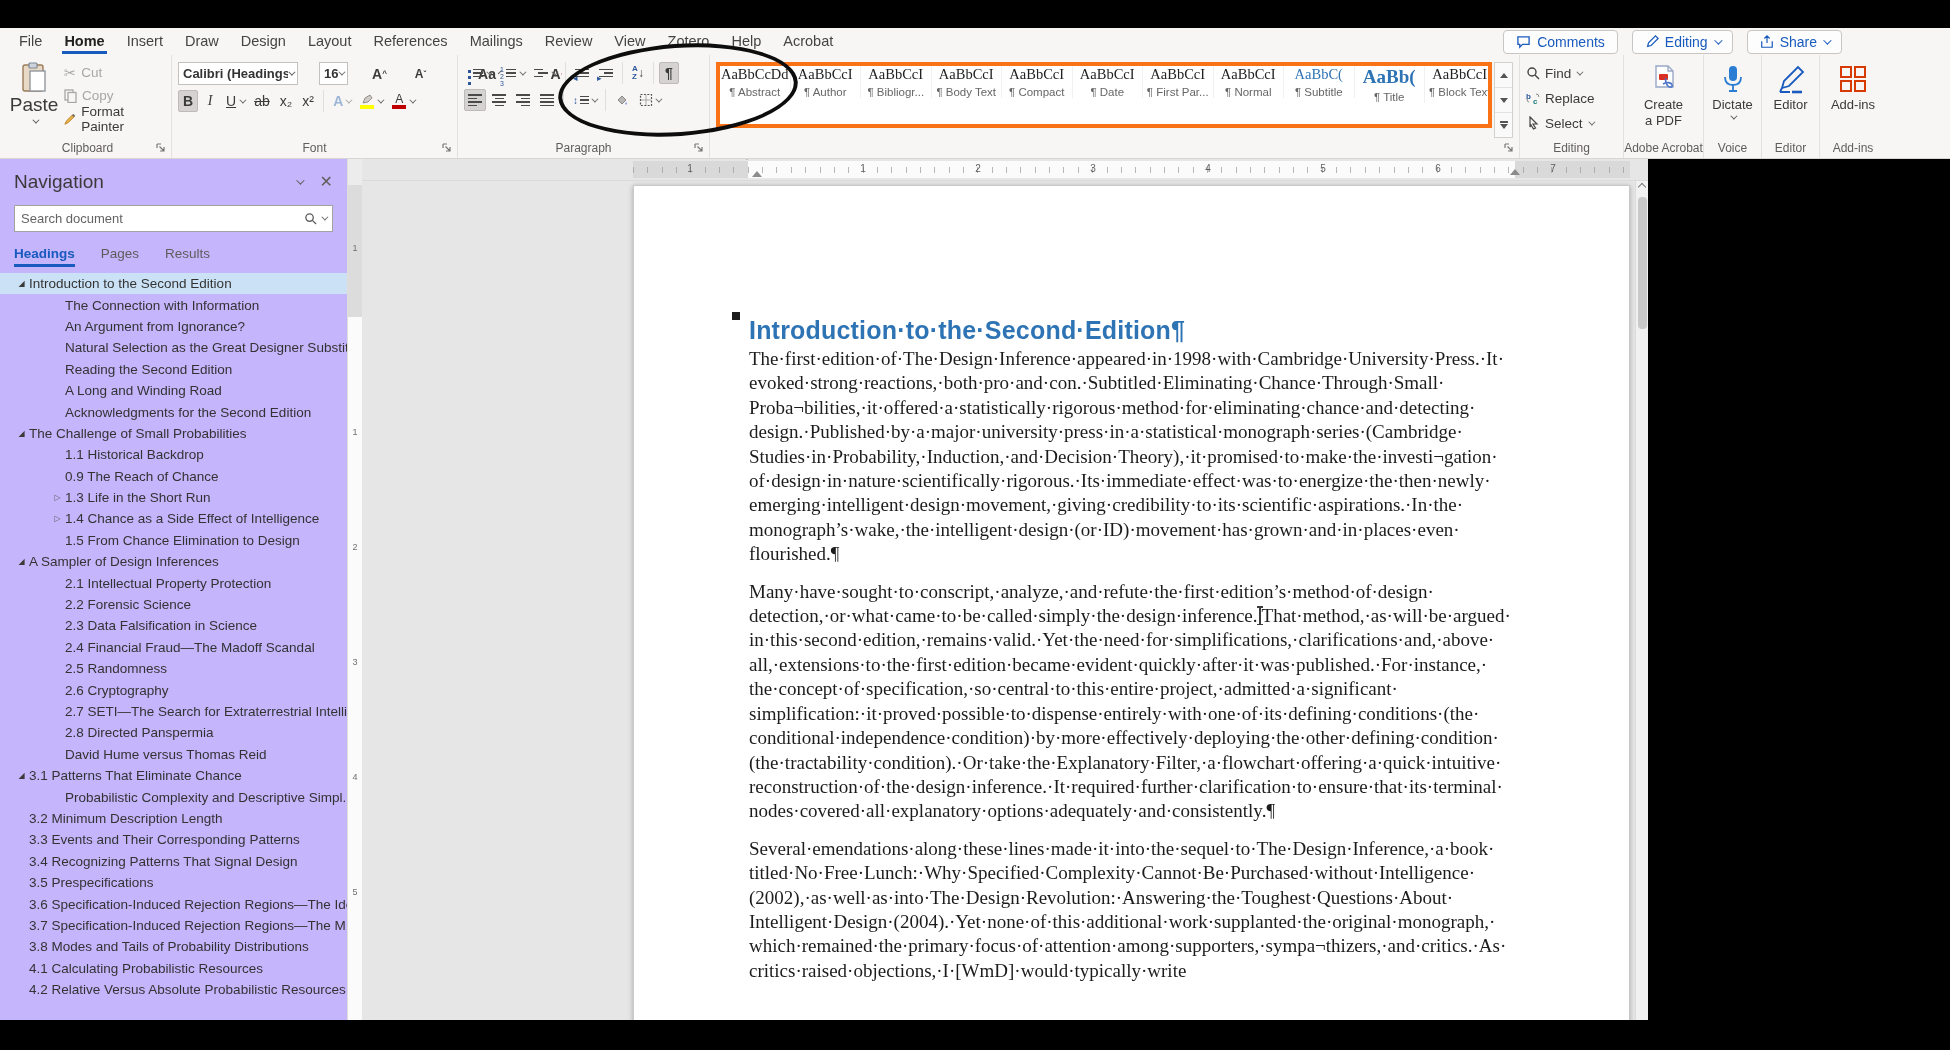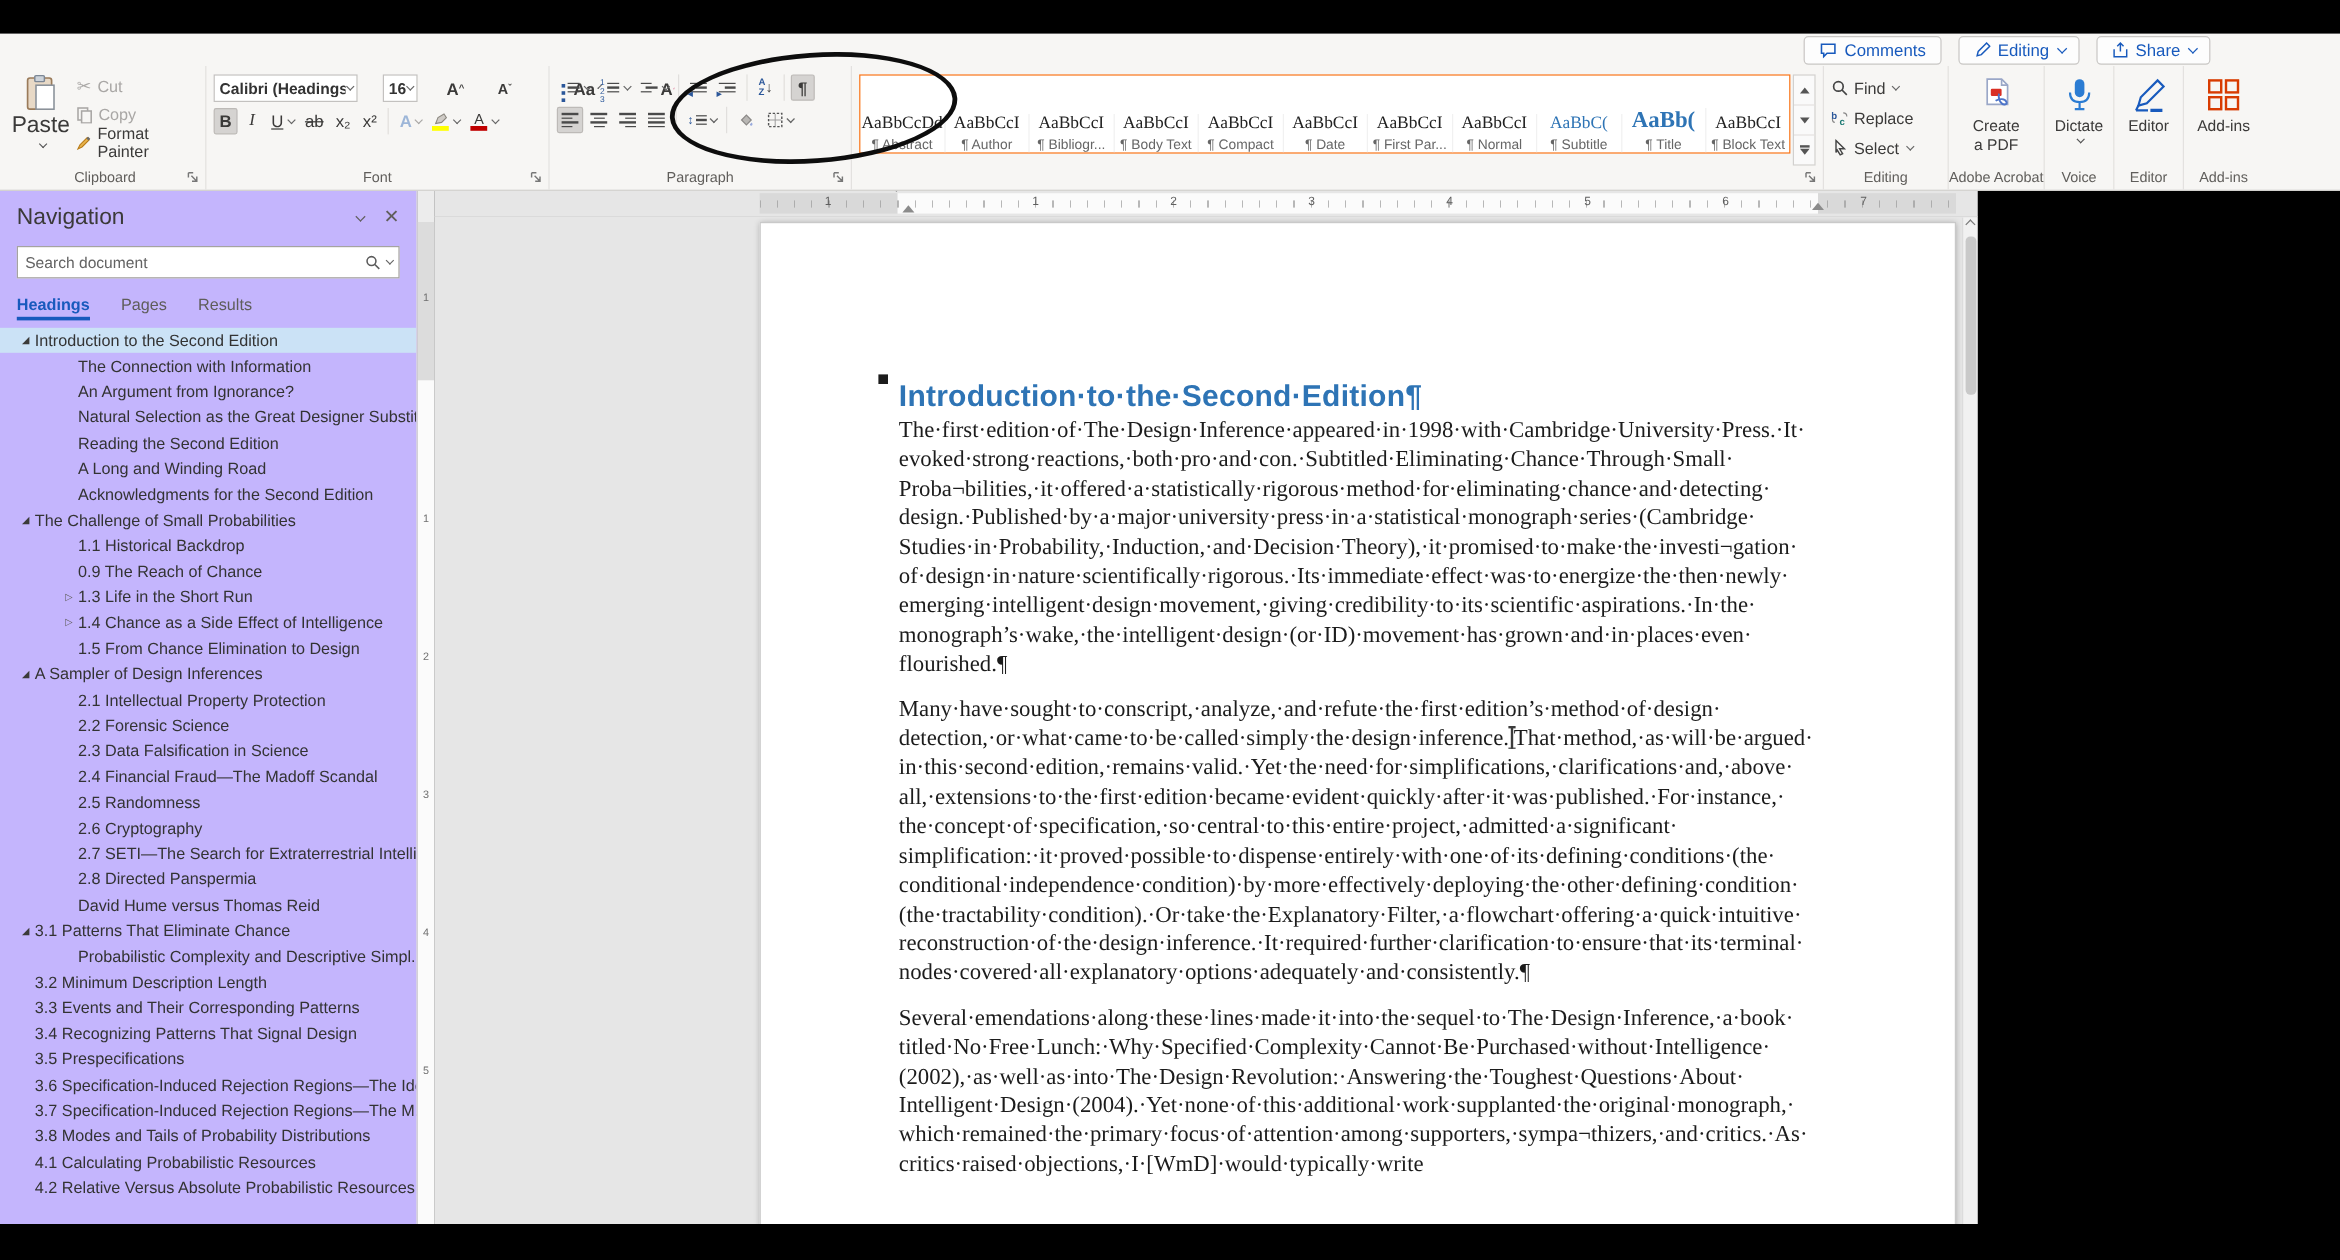--- a/index.html
+++ b/index.html
@@ -51,21 +51,21 @@
   .g-paragraph { width:252px; }
   .micon { display:inline-flex; flex-direction:column; justify-content:center; gap:2px; }
   .mline { height:1.5px; background:#4a4a4a; width:14px; }
   .mline.short { width:9px; }
   .bullets-icon .mline { width:10px; margin-left:5px; }
   .dotcol { position:relative; }
   .dot { position:absolute; left:0; width:3px; height:3px; background:#2b579a; }
 
   
   .g-styles { width:810px; display:flex; }
-  .gallery { flex:1; background:#fff; border:1px solid #f97316; display:flex; align-items:flex-end; overflow:hidden; height:66px; }
+  .gallery { flex:1; background:#fff; border:4px solid #f97316; display:flex; align-items:flex-start; overflow:hidden; height:66px; }
   .style-item { width:70.5px; flex:none; display:flex; flex-direction:column; align-items:center; justify-content:center; gap:3px; border-right:1px solid #f1f1f1; }
   .style-prev { font-family:"Liberation Serif","DejaVu Serif",serif; font-size:14.5px; color:#222; white-space:nowrap; }
   .style-name { font-size:11.5px; color:#666; white-space:nowrap; }
   .style-item.subtitle .style-prev { color:#2e74b5; }
   .style-item.title .style-prev { color:#2e74b5; font-size:19px; font-weight:bold; }
   .gal-scroll { width:19px; display:flex; flex-direction:column; margin-left:2px; border:1px solid #d2d0ce; background:#fafafa; }
   .gal-scroll > div { flex:1; display:flex; align-items:center; justify-content:center; border-bottom:1px solid #e4e2e0; color:#555; }
   .tri-up { width:0; height:0; border-left:4px solid transparent; border-right:4px solid transparent; border-bottom:5px solid #555; }
   .tri-dn { width:0; height:0; border-left:4px solid transparent; border-right:4px solid transparent; border-top:5px solid #555; }
   .more-bar { display:flex; flex-direction:column; align-items:center; gap:1px; }
@@ -145,20 +145,49 @@
 
   svg.ic { display:block; }
 </style>
 </head>
 <body>
 
 <div class="stage">
   <div class="app">
 
     <div class="menubar">
+      <div style="display:flex;align-items:center;">
+
+          <div class="menu-tab">File</div>
+
+          <div class="menu-tab active">Home</div>
+
+          <div class="menu-tab">Insert</div>
+
+          <div class="menu-tab">Draw</div>
+
+          <div class="menu-tab">Design</div>
+
+          <div class="menu-tab">Layout</div>
+
+          <div class="menu-tab">References</div>
+
+          <div class="menu-tab">Mailings</div>
+
+          <div class="menu-tab">Review</div>
+
+          <div class="menu-tab">View</div>
+
+          <div class="menu-tab">Zotero</div>
+
+          <div class="menu-tab">Help</div>
+
+          <div class="menu-tab">Acrobat</div>
+
+      </div>
       <div class="collab">
         <div class="collab-btn">
           <svg class="ic" width="15" height="14" viewBox="0 0 16 15">
               <path d="M2 2h12v8H7l-3 3v-3H2z" fill="none" stroke="#185abd" stroke-width="1.4"></path>
             </svg>
           <span>Comments</span>
         </div>
         <div class="collab-btn">
           <svg class="ic" width="14" height="14" viewBox="0 0 16 16">
               <path d="M3 13l1-4 8-8 3 3-8 8z" fill="none" stroke="#185abd" stroke-width="1.4"></path>

